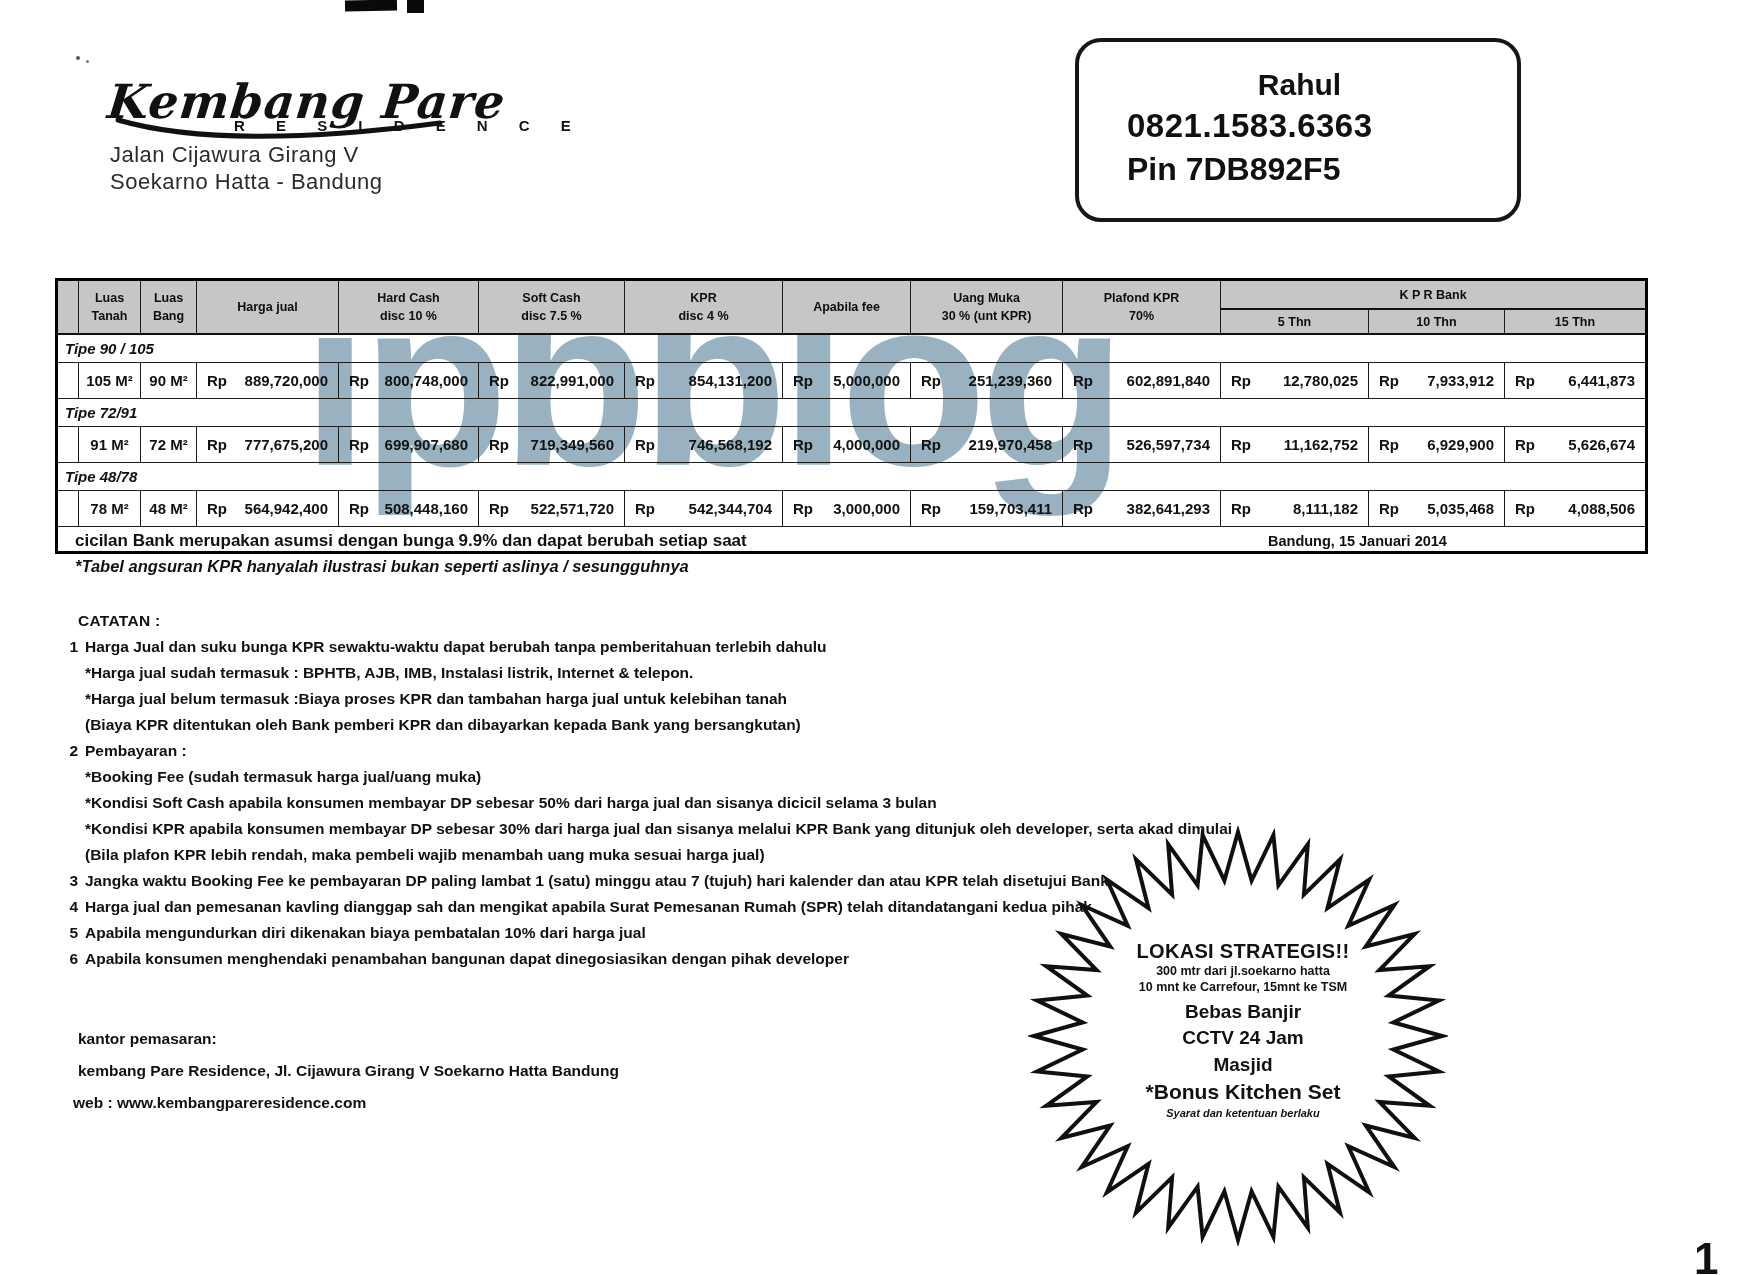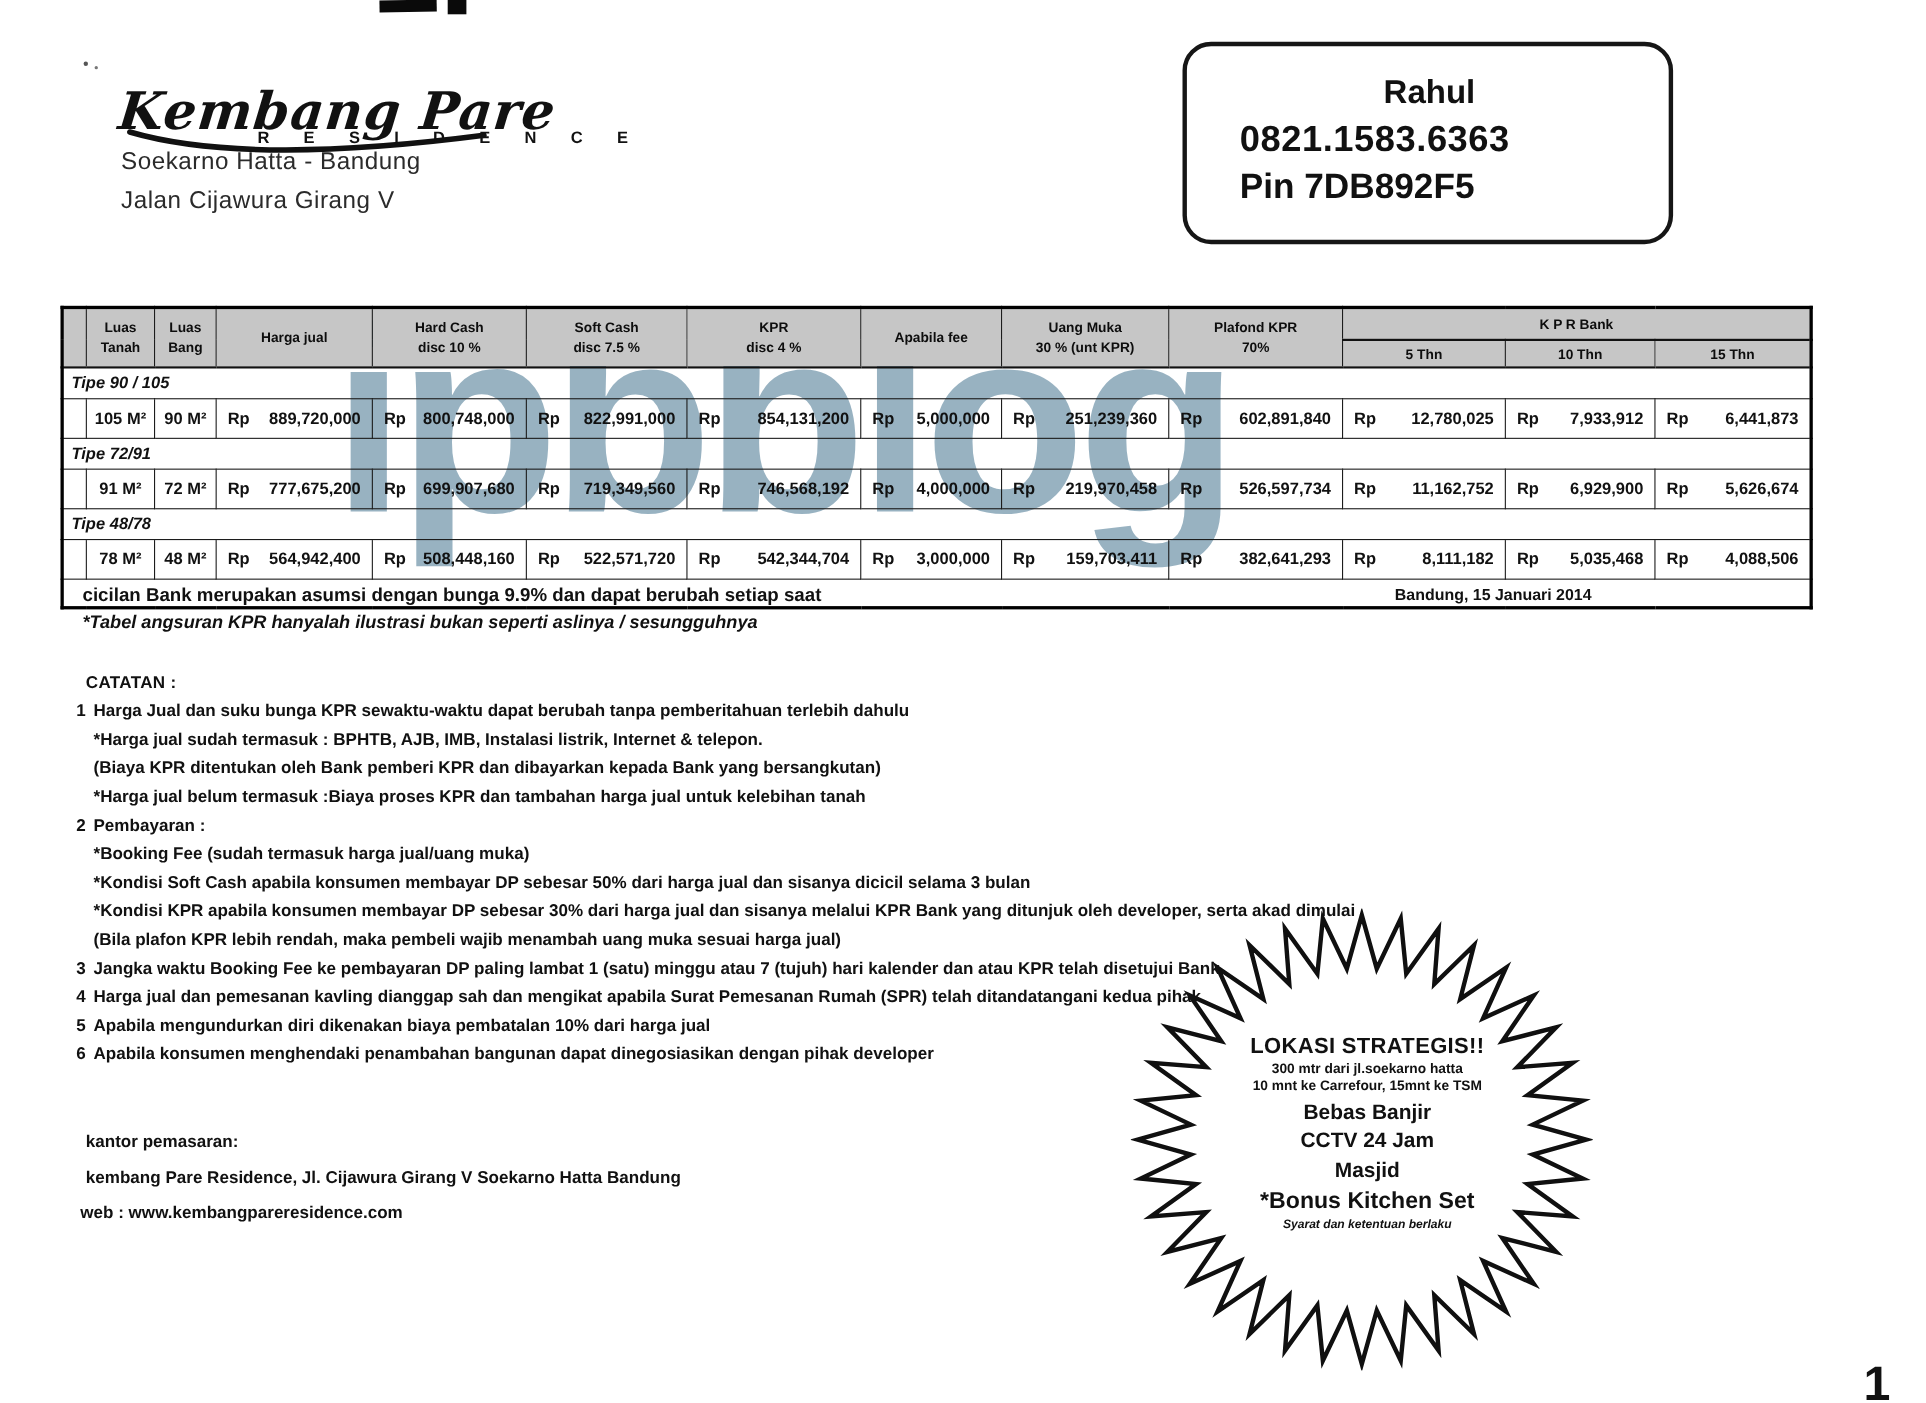--- a/index.html
+++ b/index.html
@@ -113,22 +113,22 @@
 <div class="abs artifact" id="artifact2"></div>
 <div class="abs" id="speck1"></div>
 <div class="abs" id="speck2"></div>
 
 <div class="abs" id="logo">
   <div class="logo-script">Kembang Pare</div>
   <svg class="logo-swoosh" width="330" height="22" viewBox="0 0 330 22">
     <path d="M4,3 Q110,34 326,6" stroke="#111" stroke-width="5" fill="none" stroke-linecap="round"></path>
   </svg>
   <div class="logo-residence">R E S I D E N C E</div>
+  <div class="logo-addr first">Jalan Cijawura Girang V</div>
   <div class="logo-addr">Soekarno Hatta - Bandung</div>
-  <div class="logo-addr first">Jalan Cijawura Girang V</div>
 </div>
 
 <div class="abs" id="contact-card">
   <div id="contact-inner">
     <div class="contact-name">Rahul</div>
     <div class="contact-phone">0821.1583.6363</div>
     <div class="contact-pin">Pin 7DB892F5</div>
   </div>
 </div>
 
@@ -411,25 +411,25 @@
   <div class="cat-row">
       <span class="cat-num">1</span>
       <span class="cat-txt">Harga Jual dan suku bunga KPR sewaktu-waktu dapat berubah tanpa pemberitahuan terlebih dahulu</span>
     </div>
   <div class="cat-row">
       <span class="cat-num"></span>
       <span class="cat-txt">*Harga jual sudah termasuk :  BPHTB, AJB, IMB, Instalasi listrik, Internet &amp; telepon.</span>
     </div>
   <div class="cat-row">
       <span class="cat-num"></span>
+      <span class="cat-txt">*Harga jual belum termasuk :Biaya proses KPR dan tambahan harga jual untuk kelebihan tanah</span>
+    </div>
+  <div class="cat-row">
+      <span class="cat-num"></span>
       <span class="cat-txt">(Biaya KPR ditentukan oleh Bank pemberi KPR dan dibayarkan kepada Bank yang bersangkutan)</span>
-    </div>
-  <div class="cat-row">
-      <span class="cat-num"></span>
-      <span class="cat-txt">*Harga jual belum termasuk :Biaya proses KPR dan tambahan harga jual untuk kelebihan tanah</span>
     </div>
   <div class="cat-row">
       <span class="cat-num">2</span>
       <span class="cat-txt">Pembayaran :</span>
     </div>
   <div class="cat-row">
       <span class="cat-num"></span>
       <span class="cat-txt">*Booking Fee (sudah termasuk harga jual/uang muka)</span>
     </div>
   <div class="cat-row">

